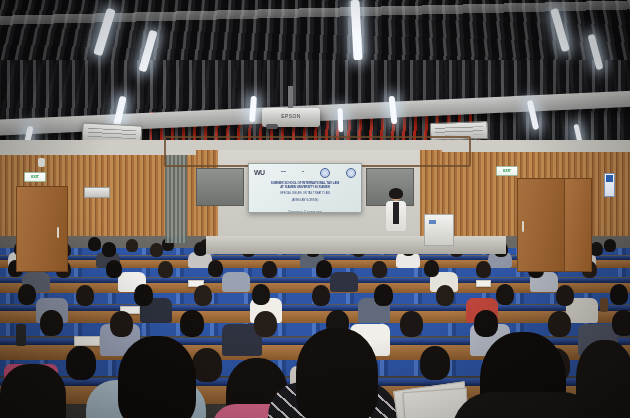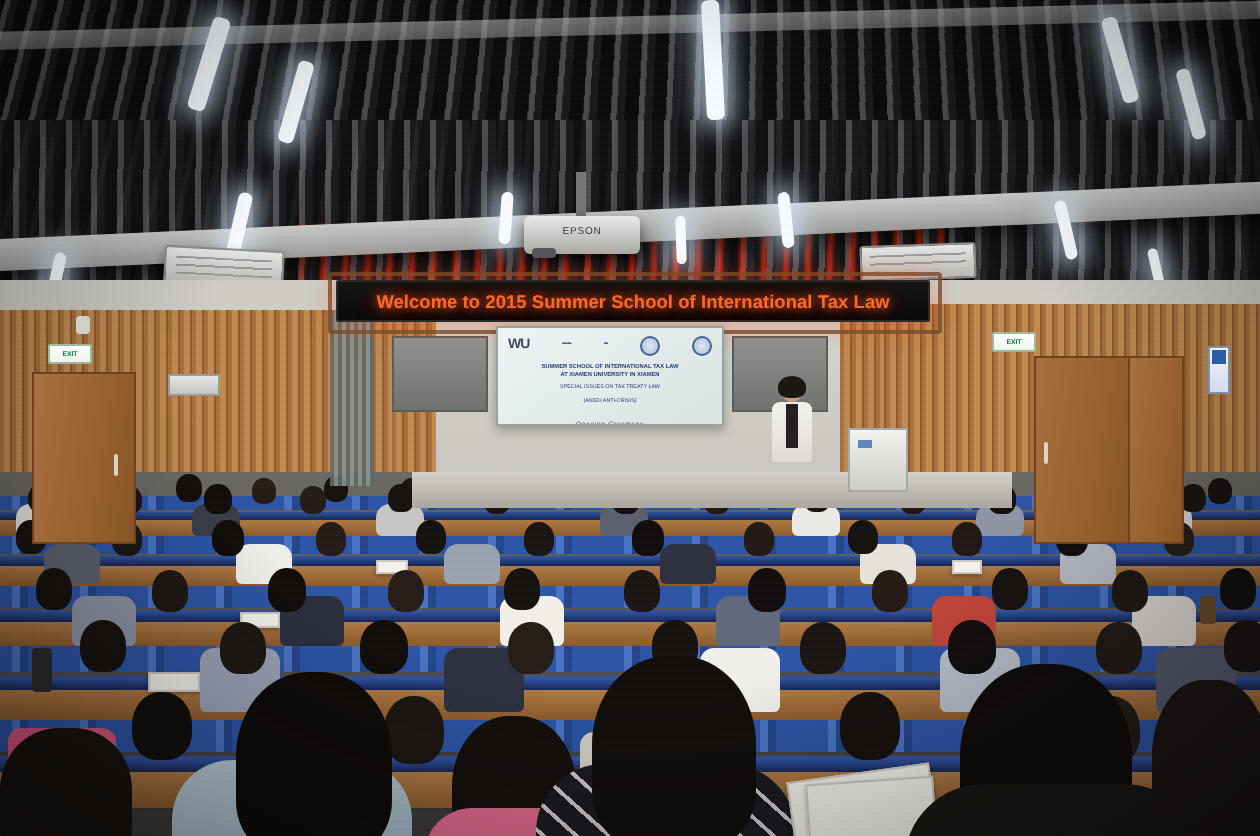--- a/index.html
+++ b/index.html
@@ -214,23 +214,20 @@
   <div class="wood left"></div>
   <div class="wood right"></div>
   <div class="wood mid-l"></div>
   <div class="wood mid-r"></div>
   <div class="curtain"></div>
 
   <div class="board bl"></div>
   <div class="board br"></div>
 
   <div class="led-frame"></div>
-  <div class="led-banner">
-    <div class="led-text">Welcome to 2015 Summer School of International Tax Law</div>
-  </div>
 
   <div class="screen">
     <div class="slide-logos">
       <div class="logo logo-wu">WU</div>
       <div class="logo logo-txt">▬▬</div>
       <div class="logo logo-txt">▬</div>
       <div class="logo logo-circ"></div>
       <div class="logo logo-circ"></div>
     </div>
     <div class="slide-body">

